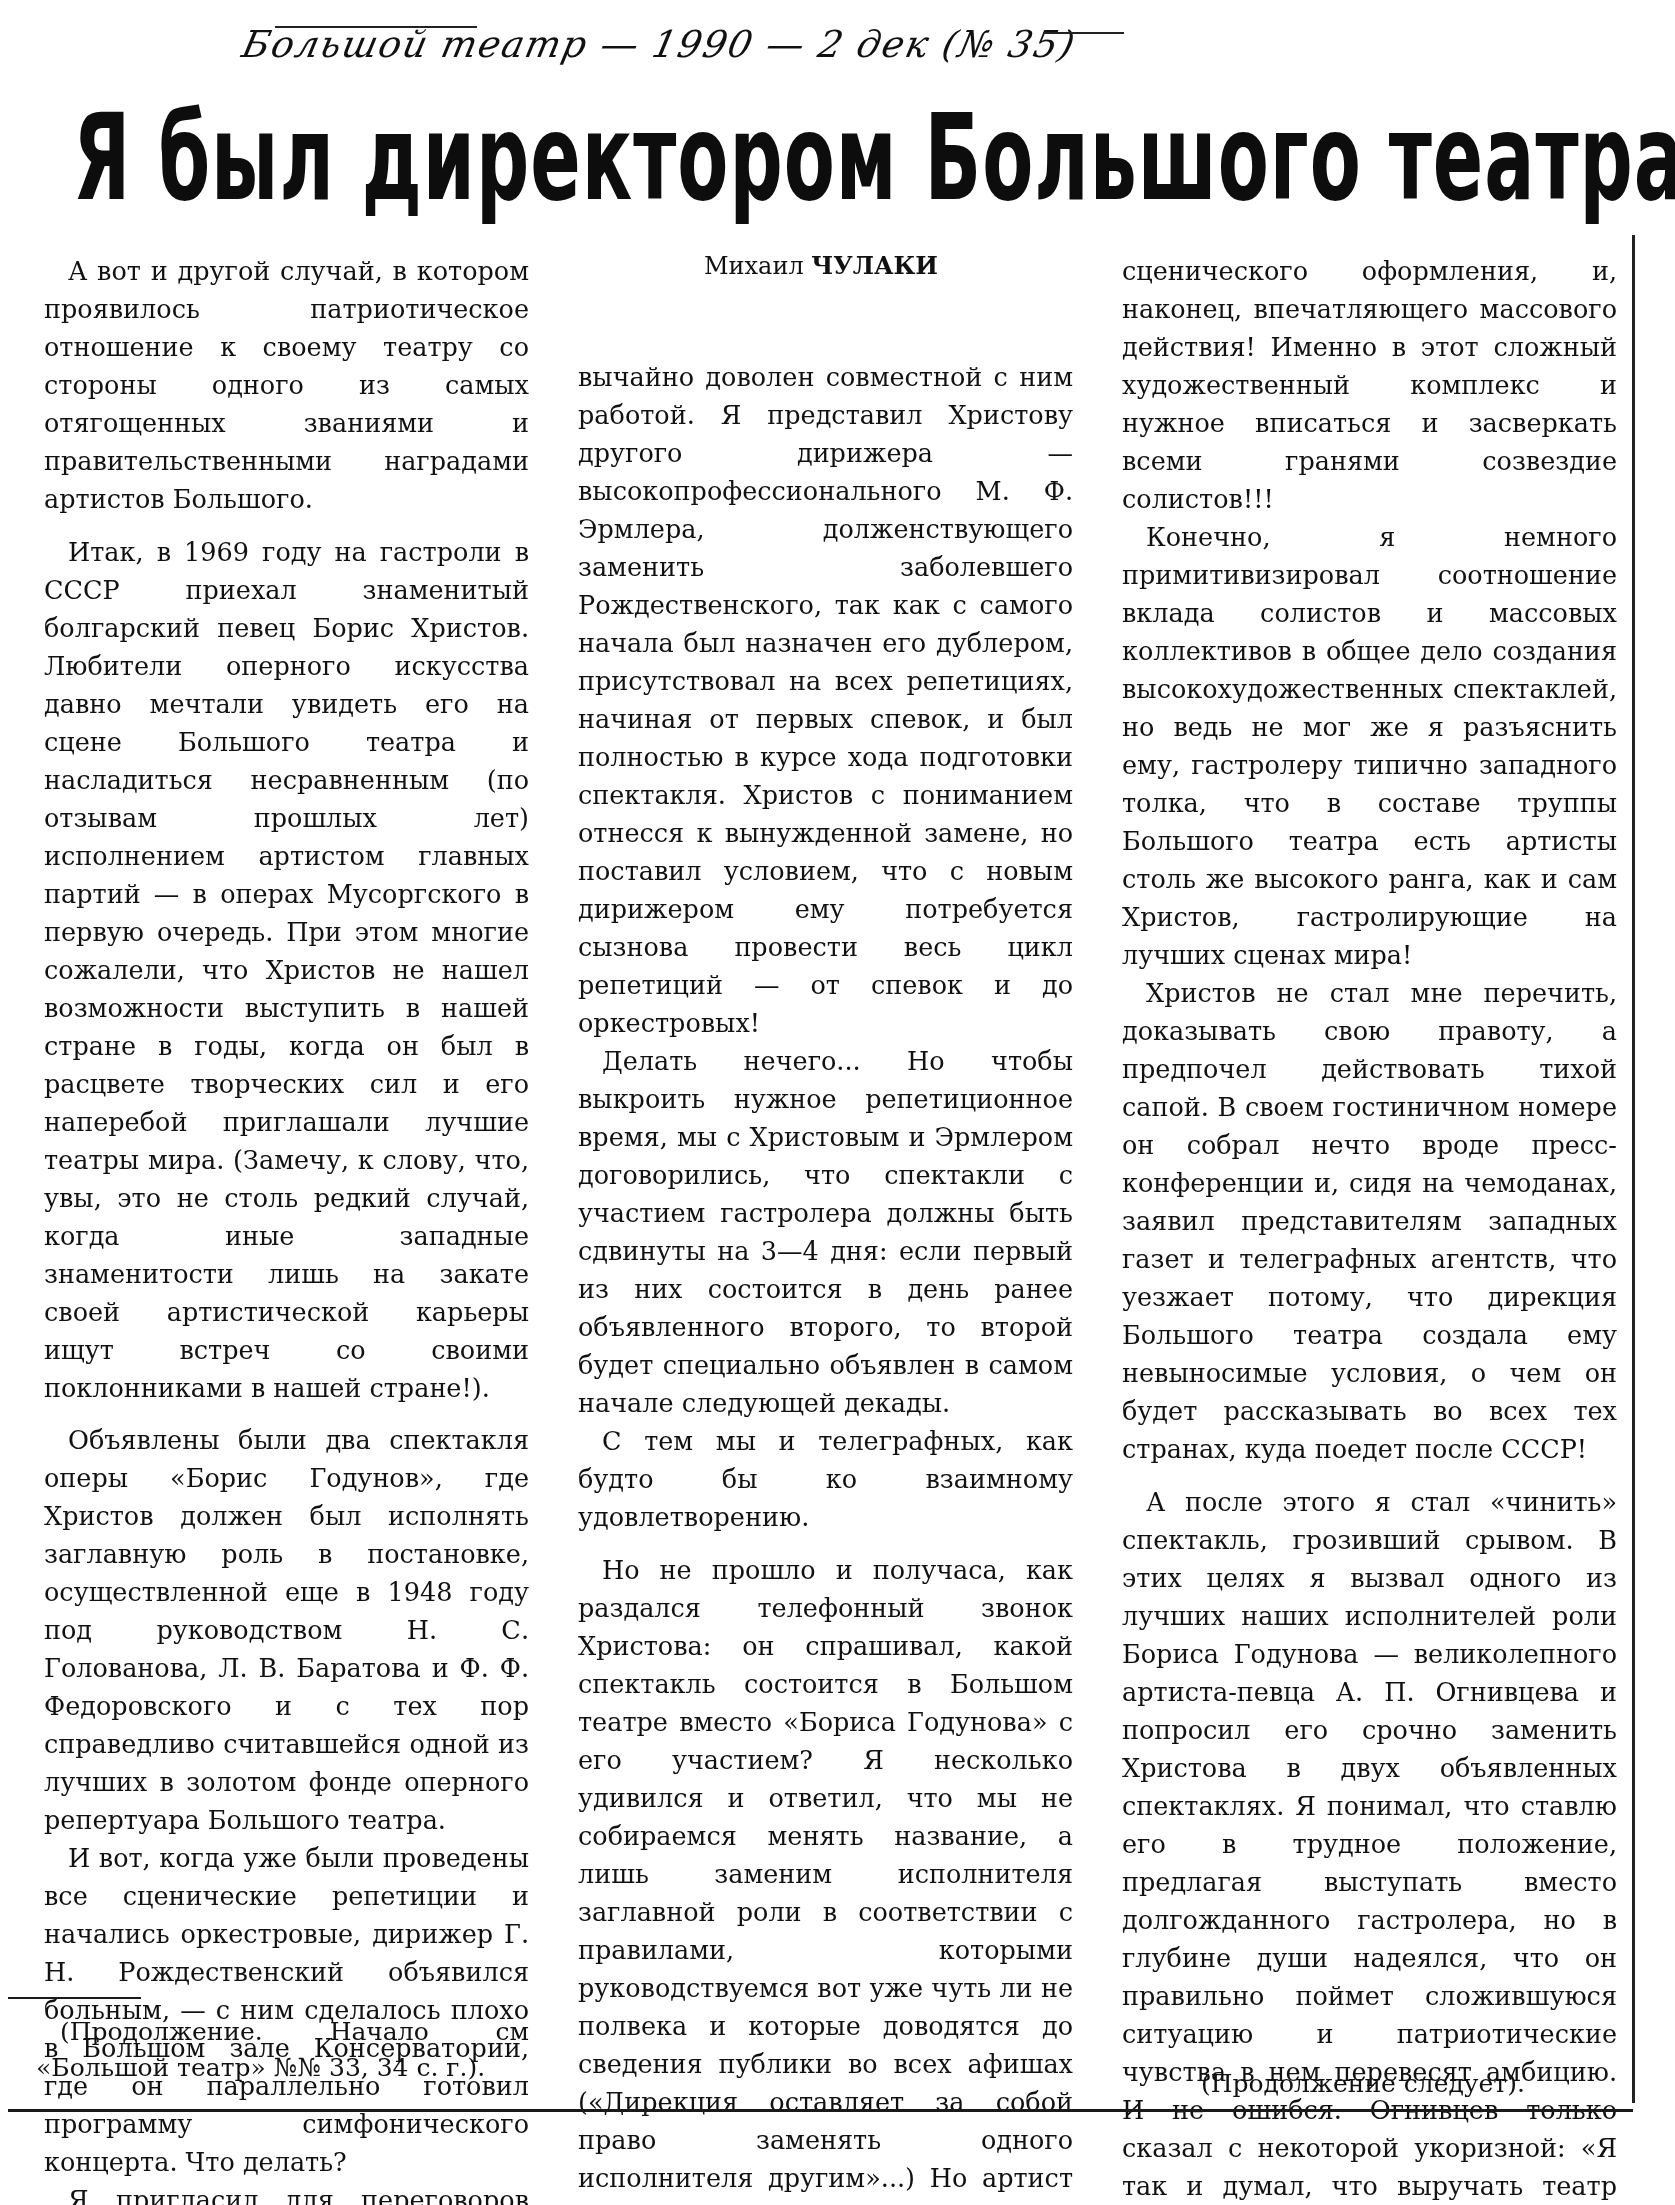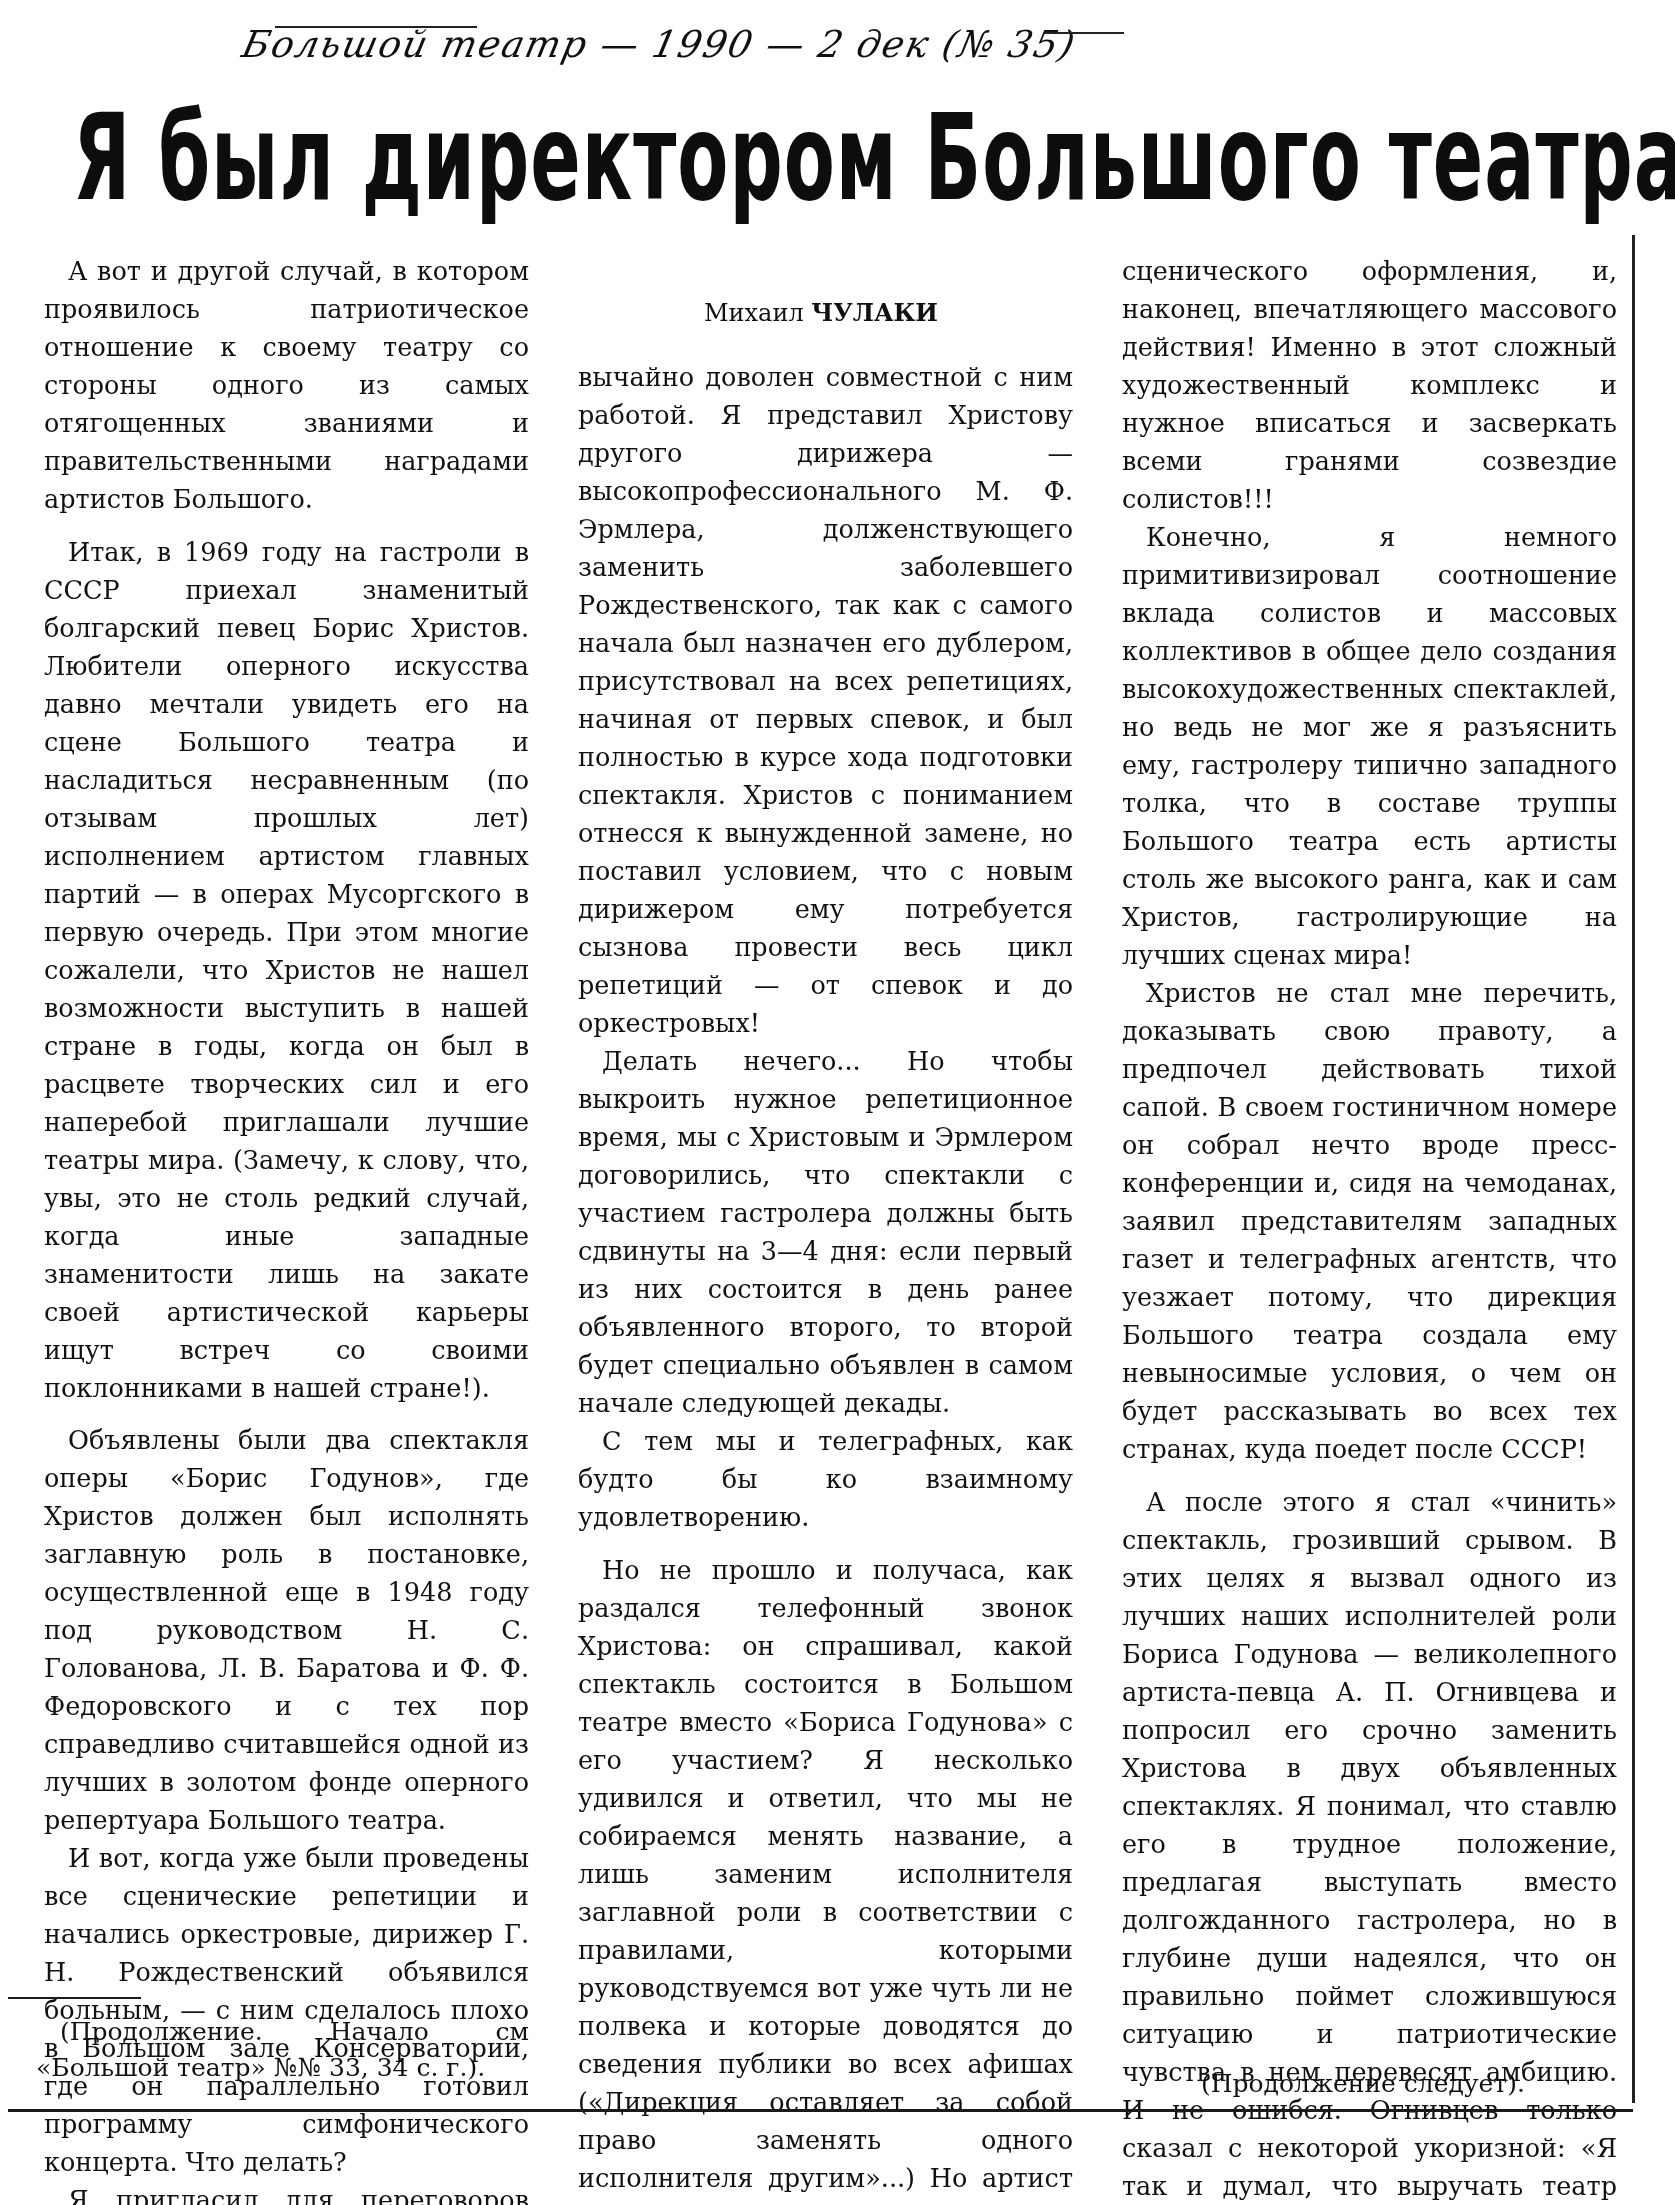--- a/index.html
+++ b/index.html
@@ -17,21 +17,21 @@
   .hw-line { position: absolute; height: 2.4px; background: #222; }
   .headline {
     position: absolute; left: 73px; top: 89px; width: 1569px;
     font-family: "DejaVu Sans", "Liberation Sans", sans-serif;
     font-weight: bold; font-size: 120px; line-height: 137px;
     transform: scaleX(0.62); transform-origin: left top;
     white-space: nowrap; letter-spacing: 1.6px; color: #0d0d0d;
   }
   .byline {
     position: absolute; left: 704px; top: 251px;
-    font-family: "DejaVu Serif", serif; font-size: 24px; margin-top: 47px;
+    font-family: "DejaVu Serif", serif; font-size: 24px;
   }
   .byline .surname { font-weight: bold; }
   .col {
     position: absolute; font-size: 25.5px; line-height: 38px;
     text-align: justify; font-family: "DejaVu Serif", "Liberation Serif", serif;
   }
   .col p { margin: 0; text-indent: 24px; }
   .col p.gap { margin-top: 14.6px; }
   .col p.noindent { text-indent: 0; }
   #col1 { left: 44px; top: 252px; width: 485px; }

